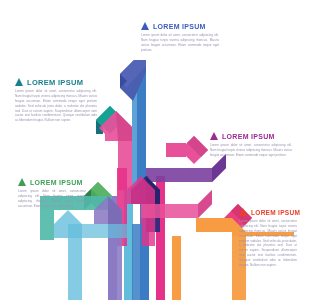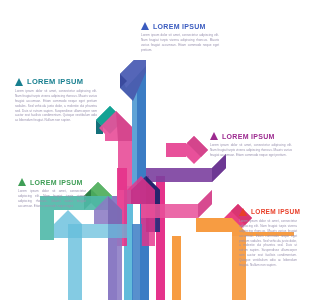--- a/index.html
+++ b/index.html
@@ -9,21 +9,21 @@
     font-family:"Liberation Sans", sans-serif;
     position:relative;
   }
   #stage { position:absolute; left:0; top:0; width:300px; height:300px; }
 
   
   #graphic { position:absolute; left:0; top:0; width:300px; height:300px; }
 
   
   .block { position:absolute; }
-  .blk-head { display:flex; align-items:center; gap:4px; margin-bottom:3px; }
+  .blk-head { display:flex; align-items:flex-end; gap:4px; margin-bottom:3px; }
   .tri { width:0; height:0; flex:0 0 auto; }
   .blk-title {
     font-weight:bold;
     letter-spacing:0.3px;
     white-space:nowrap;
     line-height:1;
   }
   .blk-body {
     color:#9a93b0;
     line-height:1.58;

